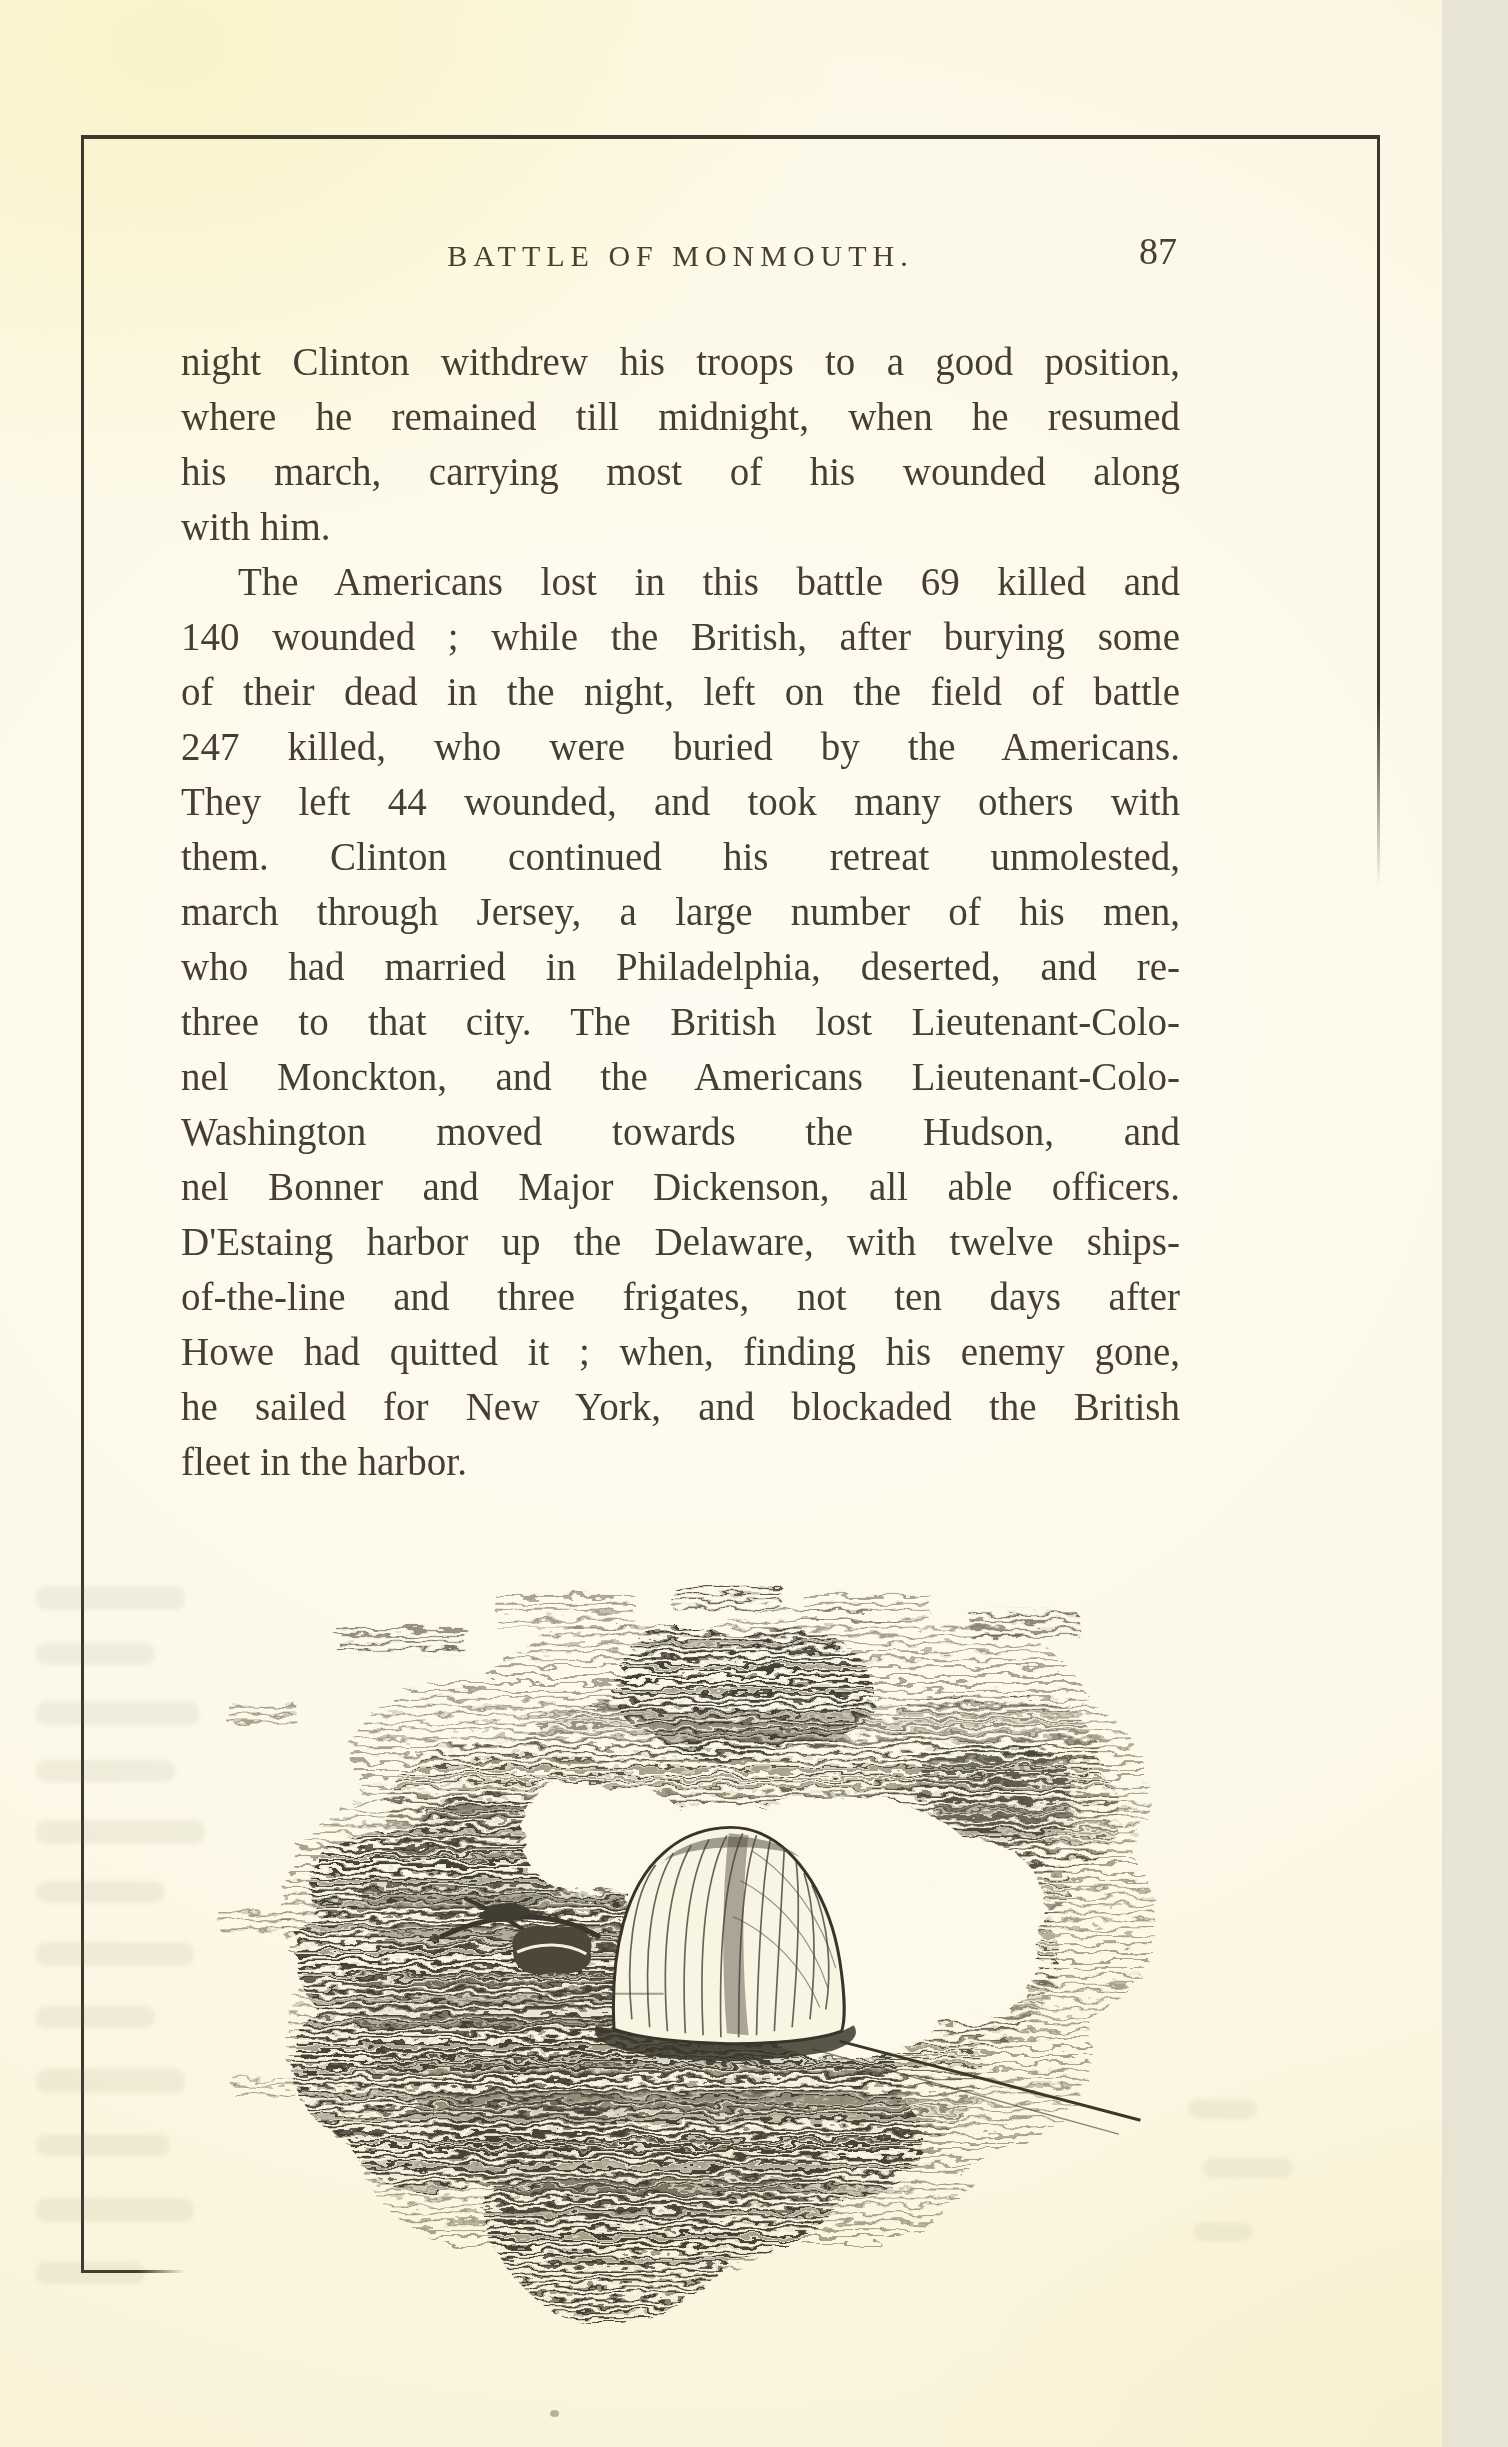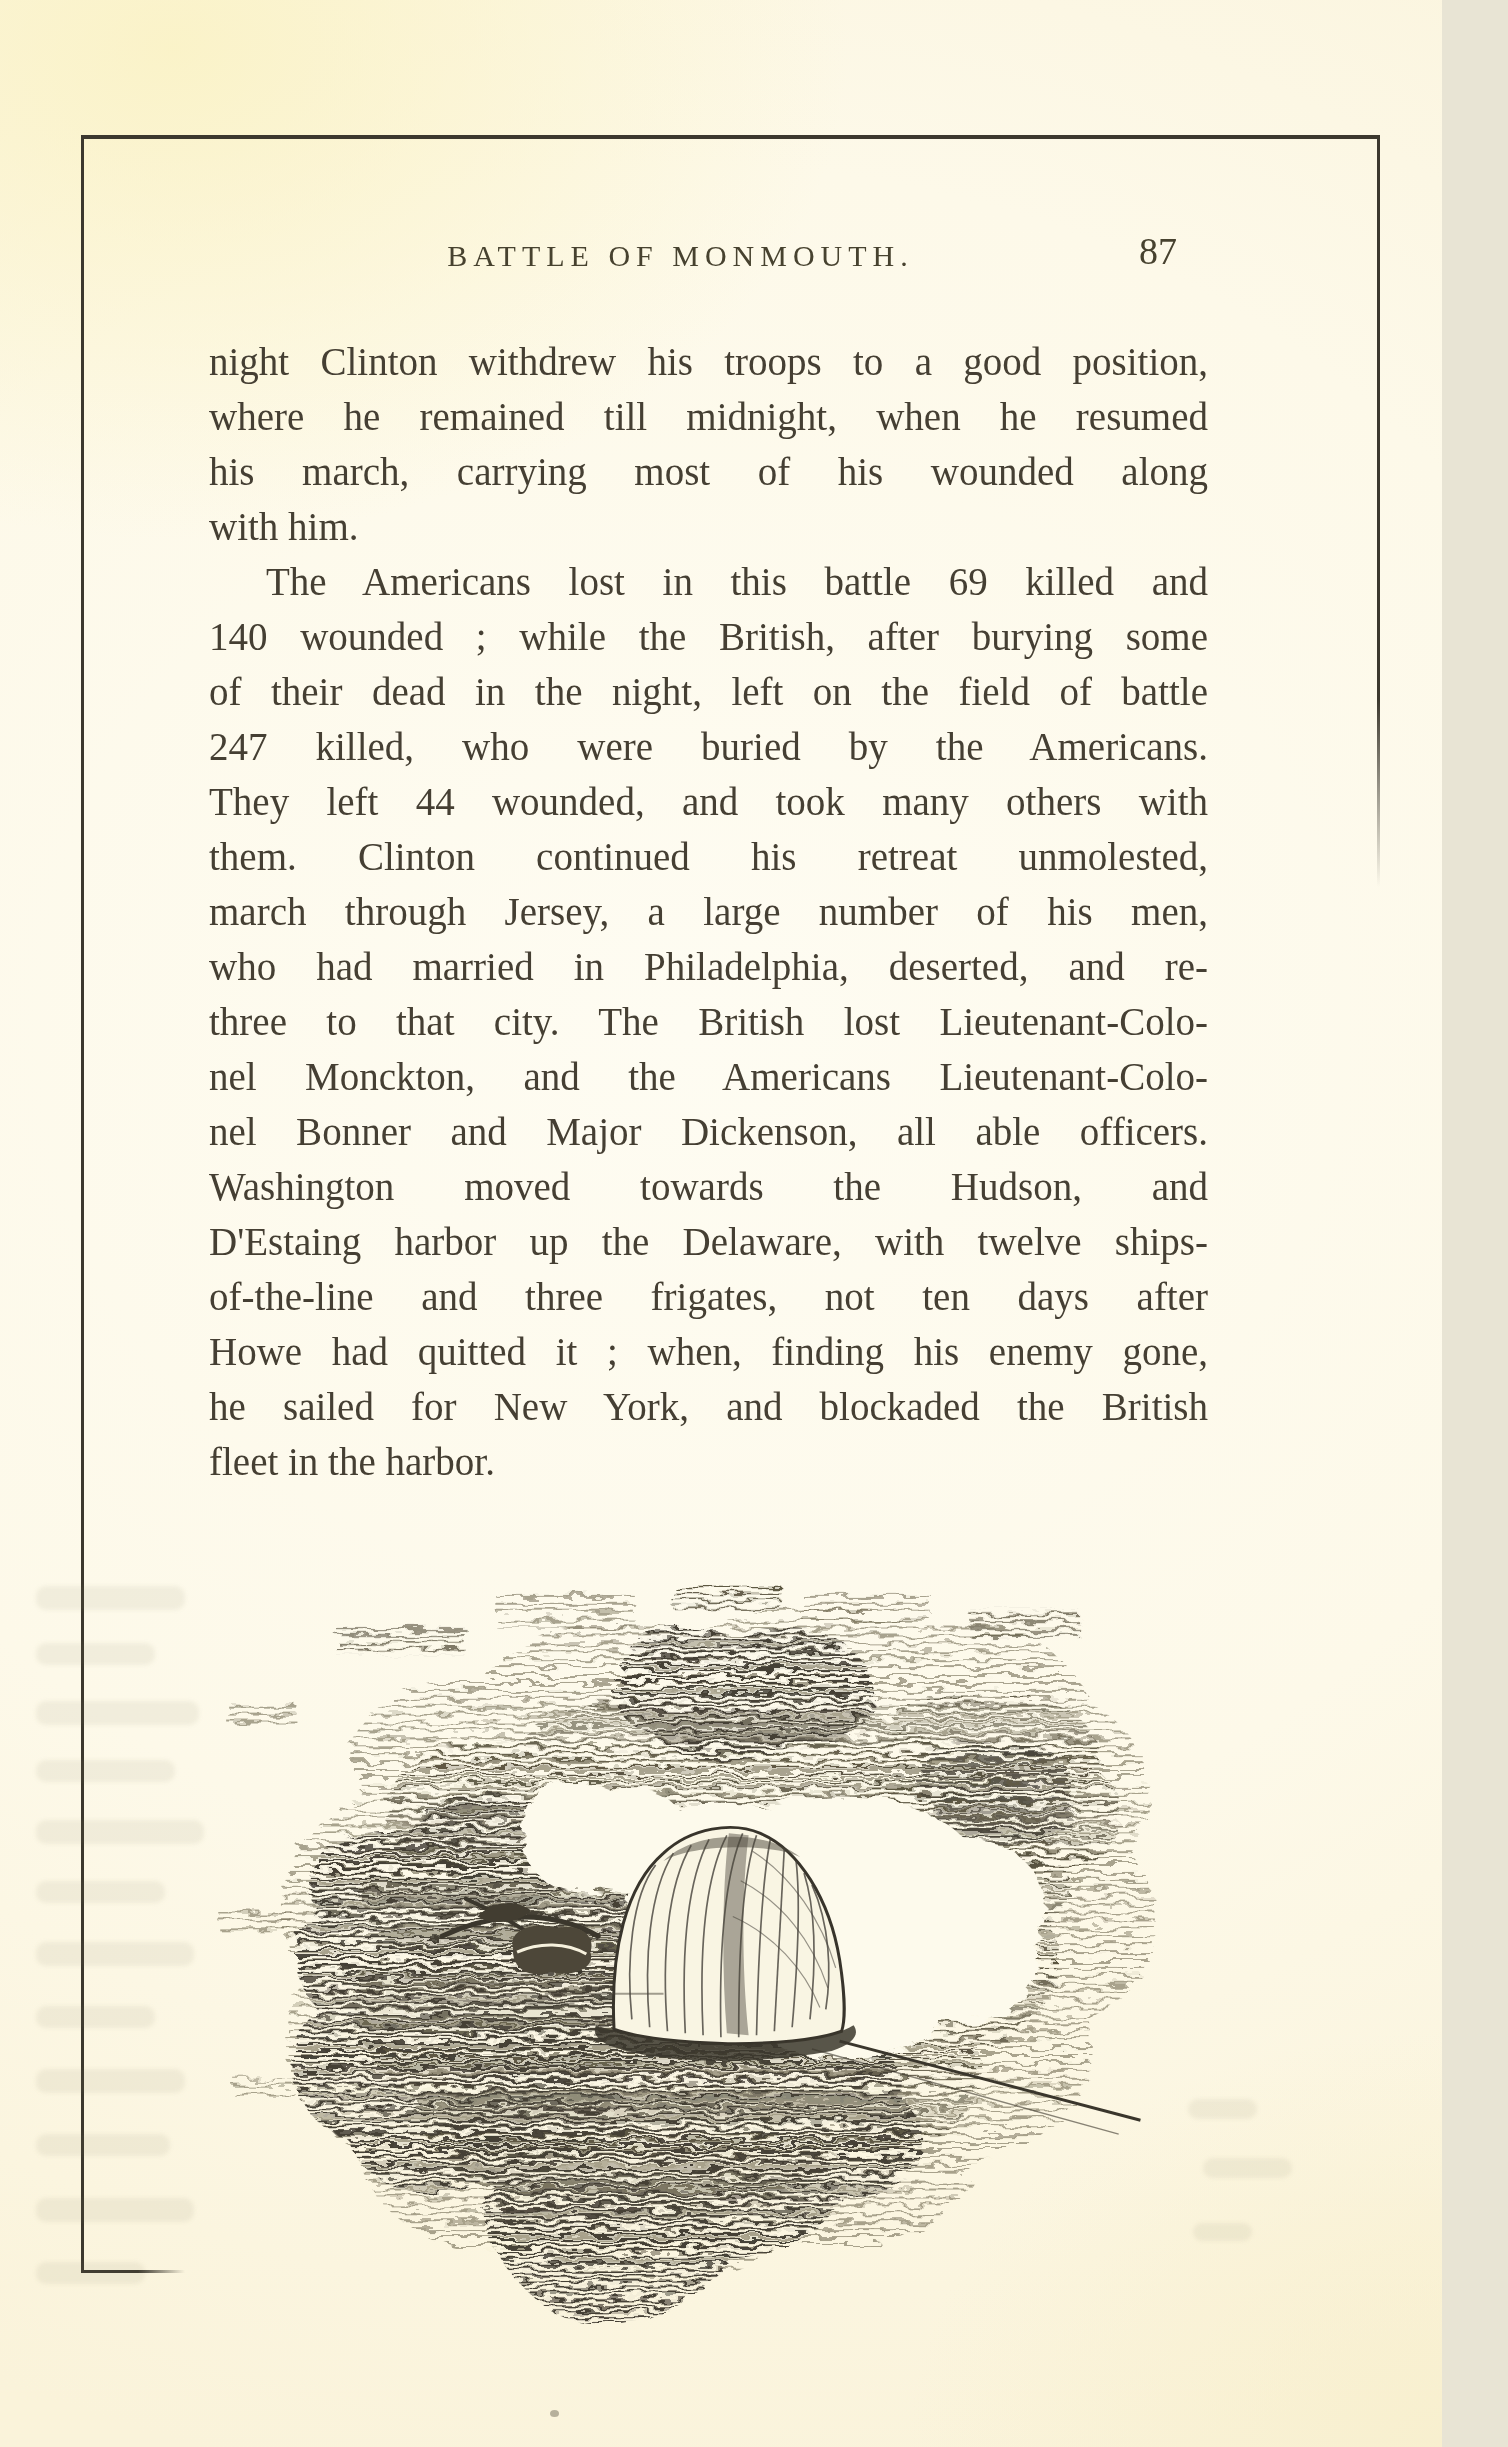--- a/index.html
+++ b/index.html
@@ -24,21 +24,21 @@
   .running-header{
     position:absolute;left:181px;top:239px;width:999px;
     text-align:center;font-size:30px;letter-spacing:6px;color:#47422f;
   }
   .page-number{
     position:absolute;left:1139px;top:229px;width:125px;
     font-size:38px;color:#47422f;
   }
   .body-text{
     position:absolute;left:181px;top:334px;width:999px;
-    font-size:39px;line-height:55px;color:#453f33;margin-left:28px;
+    font-size:39px;line-height:55px;color:#453f33;
   }
   .bl{min-height:55px;}
   .j{text-align:justify;text-align-last:justify;}
   .l{text-align:right;text-align-last:left;}
   .indent{text-indent:57px;}
 
   #vignette{position:absolute;left:198px;top:1584px;width:1030px;height:752px;overflow:visible;}
 
   .ghost{position:absolute;background:rgba(125,118,88,.09);border-radius:10px;filter:blur(2px);}
   .speck{position:absolute;background:rgba(70,65,50,.38);border-radius:50%;filter:blur(0.6px);}
@@ -64,22 +64,22 @@
     <div class="bl j indent">The Americans lost in this battle 69 killed and</div>
     <div class="bl j">140 wounded ; while the British, after burying some</div>
     <div class="bl j">of their dead in the night, left on the field of battle</div>
     <div class="bl j">247 killed, who were buried by the Americans.</div>
     <div class="bl j">They left 44 wounded, and took many others with</div>
     <div class="bl j">them. Clinton continued his retreat unmolested,</div>
     <div class="bl j">march through Jersey, a large number of his men,</div>
     <div class="bl j">who had married in Philadelphia, deserted, and re-</div>
     <div class="bl j">three to that city. The British lost Lieutenant-Colo-</div>
     <div class="bl j">nel Monckton, and the Americans Lieutenant-Colo-</div>
+    <div class="bl j">Washington moved towards the Hudson, and</div>
     <div class="bl j">nel Bonner and Major Dickenson, all able officers.</div>
-    <div class="bl j">Washington moved towards the Hudson, and</div>
     <div class="bl j">D'Estaing harbor up the Delaware, with twelve ships-</div>
     <div class="bl j">of-the-line and three frigates, not ten days after</div>
     <div class="bl j">Howe had quitted it ; when, finding his enemy gone,</div>
     <div class="bl j">he sailed for New York, and blockaded the British</div>
     <div class="bl l">fleet in the harbor.</div>
   </div>
 
   <svg id="vignette" viewBox="0 0 1040 760" role="img" xmlns="http://www.w3.org/2000/svg" aria-label="Wood-engraved vignette of a drum and soldier's gear resting on the ground amid clouds of battle smoke">
     <defs>
       <pattern id="h1" width="7" height="7" patternUnits="userSpaceOnUse">

